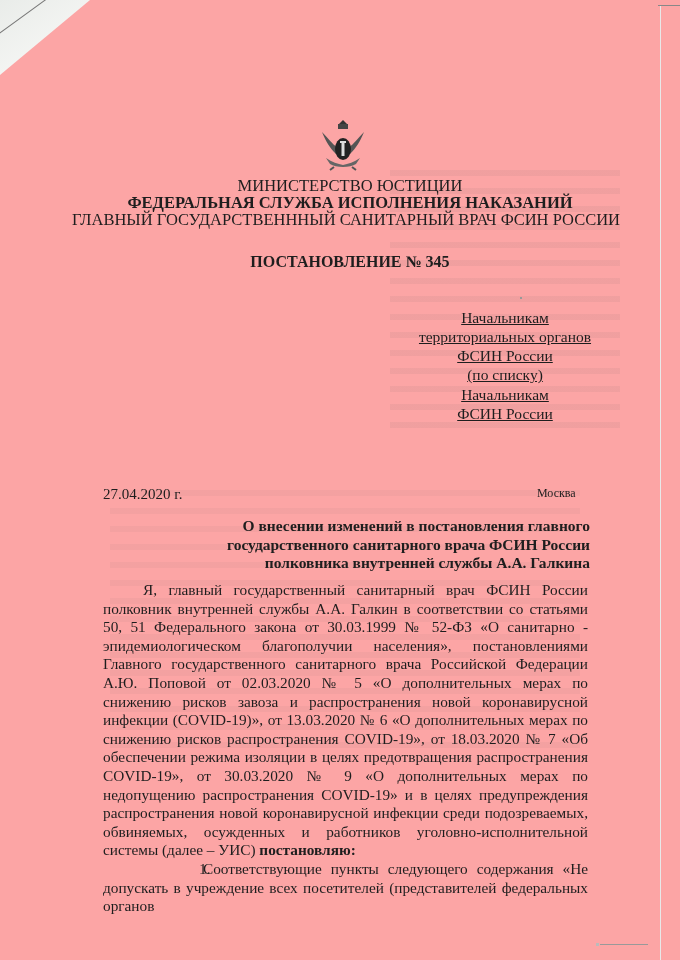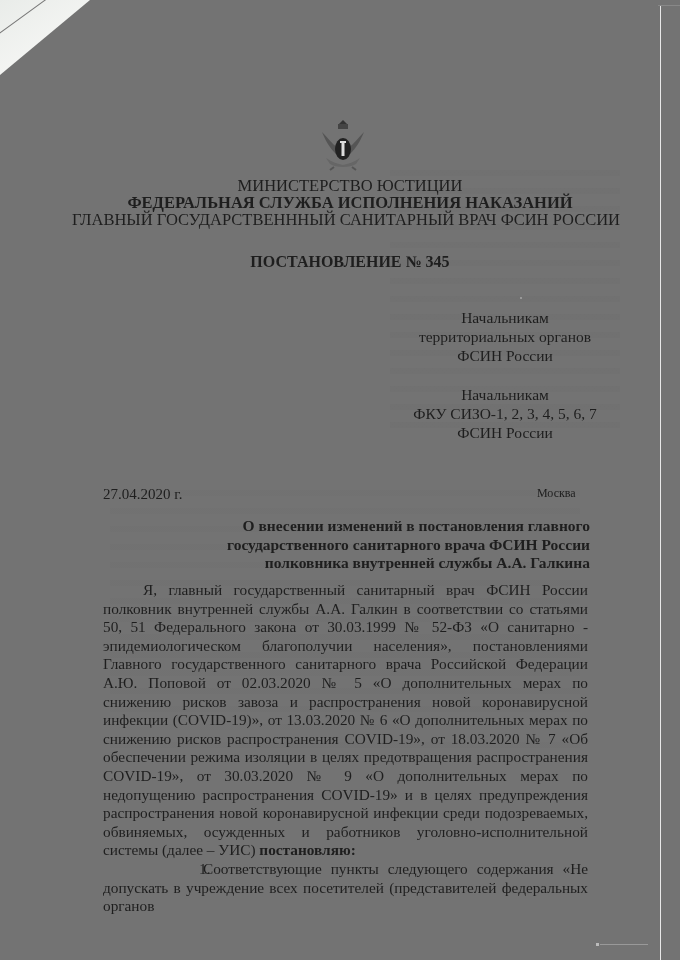--- a/index.html
+++ b/index.html
@@ -5,21 +5,21 @@
     html, body { margin: 0; padding: 0; }
     body {
       width: 680px; height: 960px; overflow: hidden;
       background: #fdfdfc;
       font-family: "Liberation Serif", "DejaVu Serif", serif;
       color: #1e1e1e;
       position: relative;
     }
     .page {
       position: absolute; left: 0; top: 0; width: 680px; height: 960px;
-      background: #737373;
+      background: #fca5a5;
     }
     .fold {
       position: absolute; left: 0; top: 0; width: 90px; height: 75px;
       background: linear-gradient(145deg, #e9ece9 0%, #f4f5f3 60%, transparent 61%);
       clip-path: polygon(0 0, 100% 0, 0 100%);
     }
     .fold-line {
       position: absolute; left: -5px; top: 36px; width: 100px; height: 1px;
       background: #777; transform: rotate(-36deg); transform-origin: left center;
     }
@@ -36,21 +36,21 @@
     .header-line {
       position: absolute; left: 0; width: 680px; text-align: center;
       white-space: nowrap;
     }
     .h1 { top: 176px; font-size: 16.5px; left: 10px; }
     .h2 { top: 193px; font-size: 16.5px; font-weight: bold; left: 10px; }
     .h3 { top: 210px; font-size: 16.5px; left: 6px; }
     .decree-title { top: 253px; font-size: 16px; font-weight: bold; left: 10px; }
     .addressee {
       position: absolute; left: 380px; width: 250px; text-align: center;
-      font-size: 15.5px; line-height: 19px;
+      font-size: 15.5px; line-height: 19px; text-decoration: underline;
     }
     .addr1 { top: 308px; }
     .addr2 { top: 385px; }
     .date {
       position: absolute; left: 103px; top: 486px; font-size: 15px; font-weight: normal;
     }
     .city {
       position: absolute; left: 537px; top: 486px; font-size: 12px; font-weight: normal;
     }
     .subject {
@@ -113,25 +113,25 @@
   <div class="header-line h2">ФЕДЕРАЛЬНАЯ СЛУЖБА ИСПОЛНЕНИЯ НАКАЗАНИЙ</div>
   <div class="header-line h3">ГЛАВНЫЙ ГОСУДАРСТВЕНННЫЙ САНИТАРНЫЙ ВРАЧ ФСИН РОССИИ</div>
   <div class="header-line decree-title">ПОСТАНОВЛЕНИЕ № 345</div>
 
   <div class="small-dot"></div>
 
   <div class="addressee addr1">
     <div>Начальникам</div>
     <div>территориальных органов</div>
     <div>ФСИН России</div>
+    <div>(по списку)</div>
   </div>
 
   <div class="addressee addr2">
     <div>Начальникам</div>
-    <div>ФКУ СИЗО-1, 2, 3, 4, 5, 6, 7</div>
     <div>ФСИН России</div>
   </div>
 
   <div class="date">27.04.2020 г.</div>
   <div class="city">Москва</div>
 
   <div class="subject">
     <div>О внесении изменений в постановления главного</div>
     <div>государственного санитарного врача ФСИН России</div>
     <div>полковника внутренней службы А.А. Галкина</div>

